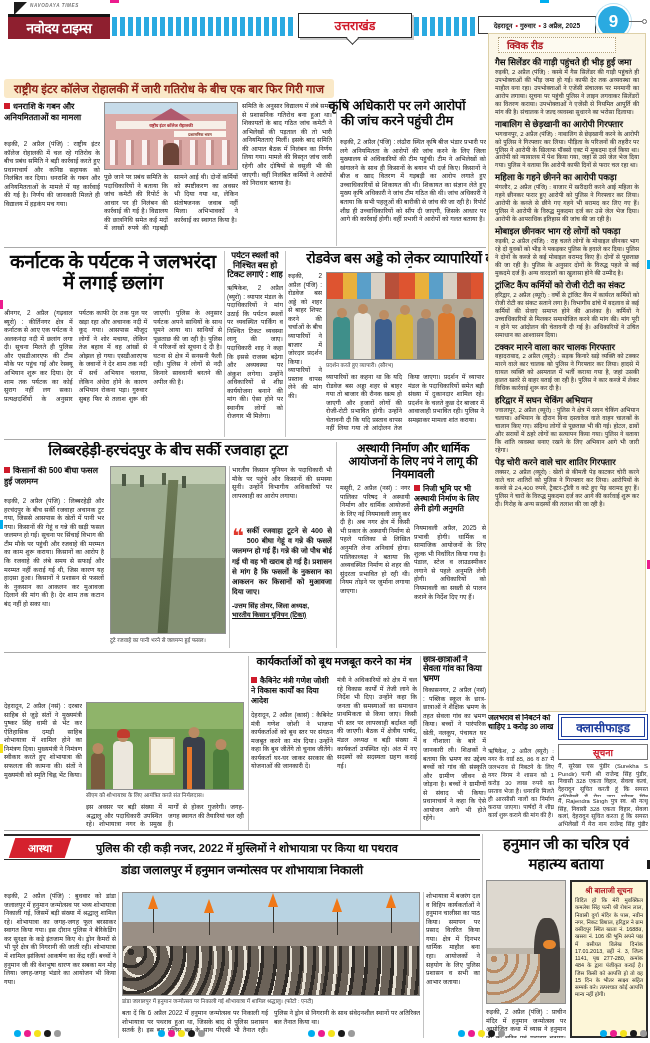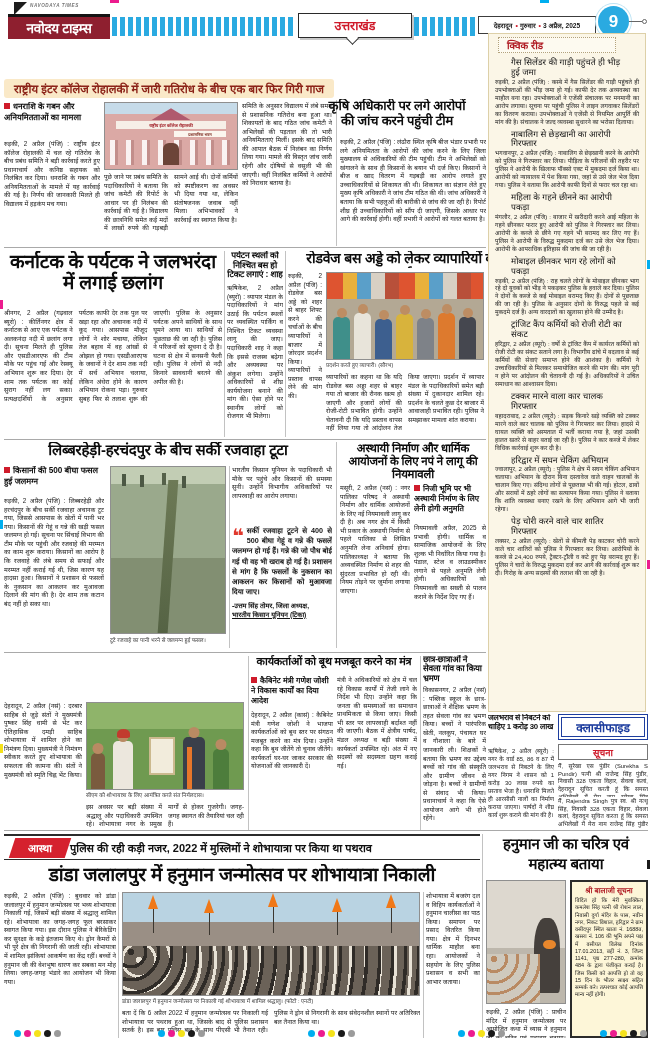--- a/index.html
+++ b/index.html
@@ -29,32 +29,32 @@
 .datebox .sep::before{content:"•";color:#cf1b2b;margin:0 2px;font-size:7px}
 .pgc{position:absolute;left:598px;top:6px;width:31px;height:31px;background:#2aaae1;border-radius:50%;color:#fff;font-weight:bold;font-size:17px;display:flex;align-items:center;justify-content:center;box-shadow:0 0 0 2px #fff,0 0 0 3px #bfe4f4}
 .pgline{position:absolute;left:629px;top:21px;width:13px;height:1px;background:#666}
 .pgdot{position:absolute;left:642px;top:18.5px;width:5px;height:5px;border:1px solid #666;border-radius:50%;background:#fff}
 
 .lead-h{position:absolute;left:4px;top:42px;width:482px;height:34px;font-size:30px;font-weight:bold;color:#0a0a0a;text-align:center;letter-spacing:.5px;line-height:33px;white-space:nowrap}
 .subhead{position:absolute;left:4px;top:79px;width:330px;height:19px;background:#fae9c8;color:#8c2318;font-weight:bold;font-size:11.5px;display:flex;align-items:center;justify-content:center;border-radius:3px}
 
 .qr{position:absolute;left:488px;top:33px;width:158px;height:679px;background:#fbf6e7;border:1px solid #ddd0a8;padding:21px 6px 4px 6px}
 .qr-head{position:absolute;top:3px;left:9px;width:118px;height:16px;background:#fdfaf0;border:1px dotted #b3a27c;color:#b01c24;font-weight:bold;font-size:10px;display:flex;align-items:center;padding-left:8px}
-.qr-title{font-size:8.6px;font-weight:normal;line-height:1.15;color:#111;margin:3px 16px 1px}
+.qr-title{font-size:8.6px;font-weight:bold;line-height:1.15;color:#111;margin:3px 0 1px}
 .qr-body{font-size:6.05px;line-height:1.32;text-align:justify;color:#242424}
 
 .quote{font-size:7.2px;font-weight:bold;line-height:1.42;text-align:justify;color:#141414}
 .qmark::before{content:"\275D";color:#e0382d;font-size:20px;line-height:1;float:left;margin:0 3px 0 0;font-family:"DejaVu Sans",sans-serif}
 .qattr{font-size:6.7px;font-weight:bold;margin-top:3px;color:#141414}
 .qattr .ul{text-decoration:underline}
 
 .aastha{position:absolute;left:4px;top:834px;width:476px;height:26px;border-top:2px solid #2b2b2b;border-bottom:1px solid #2b2b2b;display:flex;align-items:center;background:#fff}
 .aastha-label{background:#d5212e;color:#fff;font-weight:bold;font-size:10.5px;padding:3px 16px;transform:skew(-18deg);margin-left:8px}
 .aastha-label span{display:inline-block;transform:skew(18deg)}
-.aastha-strap{font-size:11px;font-weight:bold;margin-left:2px;color:#101010}
+.aastha-strap{font-size:11px;font-weight:bold;margin-left:28px;color:#101010}
 
 .clsbox{position:absolute;left:558px;top:714px;width:90px;height:26px;border:4px double #1d3d9e;color:#1d3d9e;font-weight:bold;font-size:12px;display:flex;align-items:center;justify-content:center;background:#fff}
 .suchbox{position:absolute;left:558px;top:744px;width:90px;height:16px;border:1px solid #777;color:#cf1b2b;font-weight:bold;font-size:9.5px;display:flex;align-items:center;justify-content:center;background:#fff}
 .notice{font-size:5.85px;line-height:1.32;text-align:justify;color:#1c1c1c}
 .legal{position:absolute;left:570px;top:880px;width:78px;height:158px;background:#fdf6d8;border:2px solid #2b2b2b;padding:3px}
 .legal-title{color:#b01c24;font-weight:bold;font-size:7.4px;text-align:center;margin-bottom:2px}
 .legal-body{font-size:5.45px;line-height:1.33;text-align:justify;color:#191919}
 
 .ph-college{background:linear-gradient(180deg,#c6dbe9 0 16%,#dba9a5 16% 100%)}
 .ph-college .roof{position:absolute;left:35%;top:8%;width:30%;height:18%;background:#b05a6e;clip-path:polygon(50% 0,100% 100%,0 100%)}
@@ -206,21 +206,21 @@
   <div class="abs hd" style="left:423px;top:655px;width:63px;height:28px;font-size:8.4px">छात्र-छात्राओं ने सेवला गांव का किया भ्रमण</div>
   <div class="abs bt" style="left:423px;top:686px;width:63px;height:144px">विकासनगर, 2 अप्रैल (नसं) : पब्लिक स्कूल के छात्र-छात्राओं ने शैक्षिक भ्रमण के तहत सेवला गांव का भ्रमण किया। बच्चों ने पारंपरिक खेती, नलकूप, पंचायत घर व गौशाला के बारे में जानकारी ली। शिक्षकों ने बताया कि भ्रमण का उद्देश्य बच्चों को गांव की संस्कृति और ग्रामीण जीवन से जोड़ना है। बच्चों ने ग्रामीणों से संवाद भी किया। प्रधानाचार्य ने कहा कि ऐसे आयोजन आगे भी होते रहेंगे।</div>
 
   <div class="rule" style="left:4px;top:830px;width:644px"></div>
 
   <div class="aastha">
     <div class="aastha-label"><span>आस्था</span></div>
     <div class="aastha-strap">पुलिस की रही कड़ी नजर, 2022 में मुस्लिमों ने शोभायात्रा पर किया था पथराव</div>
   </div>
 
-  <div class="abs hd ctr" style="left:4px;top:864px;width:476px;height:22px;font-size:19px">डांडा जलालपुर में हनुमान जन्मोत्सव पर शोभायात्रा निकाली</div>
+  <div class="abs hd ctr" style="left:4px;top:864px;width:476px;height:22px;font-size:12px">डांडा जलालपुर में हनुमान जन्मोत्सव पर शोभायात्रा निकाली</div>
   <div class="abs bt" style="left:4px;top:892px;width:112px;height:146px">रुड़की, 2 अप्रैल (पंजि) : बुधवार को डांडा जलालपुर में हनुमान जन्मोत्सव पर भव्य शोभायात्रा निकाली गई, जिसमें बड़ी संख्या में श्रद्धालु शामिल रहे। शोभायात्रा का जगह-जगह फूल बरसाकर स्वागत किया गया। इस दौरान पुलिस ने बैरिकेडिंग कर सुरक्षा के कड़े इंतजाम किए थे। ड्रोन कैमरों से भी पूरे क्षेत्र की निगरानी की जाती रही। शोभायात्रा में शामिल झांकियां आकर्षण का केंद्र रहीं। बच्चों ने हनुमान जी की वेशभूषा धारण कर सबका मन मोह लिया। जगह-जगह भंडारे का आयोजन भी किया गया।</div>
   <div class="vr" style="left:118px;top:892px;height:146px"></div>
   <div class="photo ph-procession" style="left:122px;top:892px;width:298px;height:104px">
     <div class="crowd"></div>
     <span class="pole" style="left:30px;top:6px;height:34px"></span>
       <span class="flag" style="left:25px;top:2px"></span>
     <span class="pole" style="left:86px;top:10px;height:32px"></span>
       <span class="flag" style="left:81px;top:6px"></span>
     <span class="pole" style="left:150px;top:4px;height:36px"></span>
       <span class="flag" style="left:145px;top:0px"></span>

